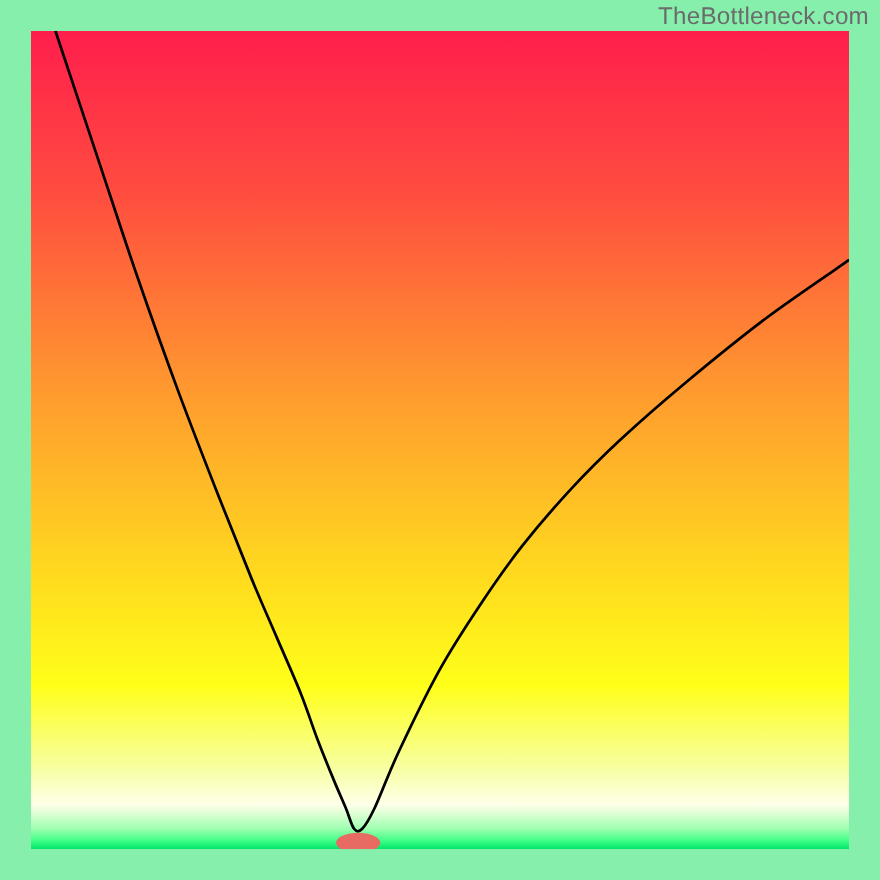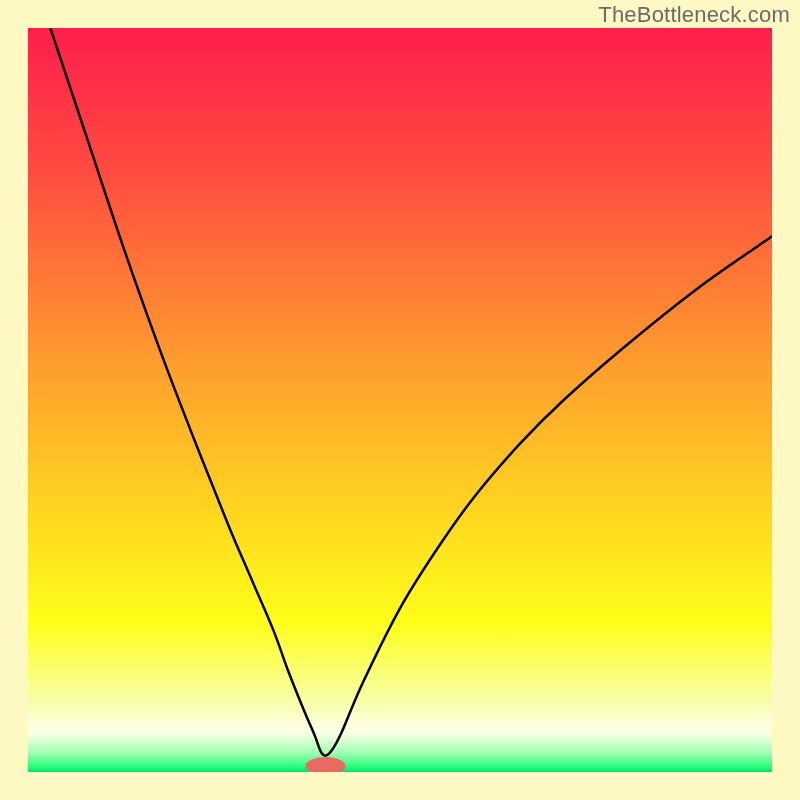--- a/index.html
+++ b/index.html
@@ -6,21 +6,21 @@
     margin: 0;
     padding: 0;
     width: 800px;
     height: 800px;
     overflow: hidden;
     font-family: Arial, Helvetica, sans-serif;
   }
   .outer {
     width: 800px;
     height: 800px;
-    background: #fef9c3;
+    background: #86efac;
     position: relative;
   }
   .plot-area {
     position: absolute;
     left: 28px;
     top: 28px;
     width: 744px;
     height: 744px;
     overflow: hidden;
   }

